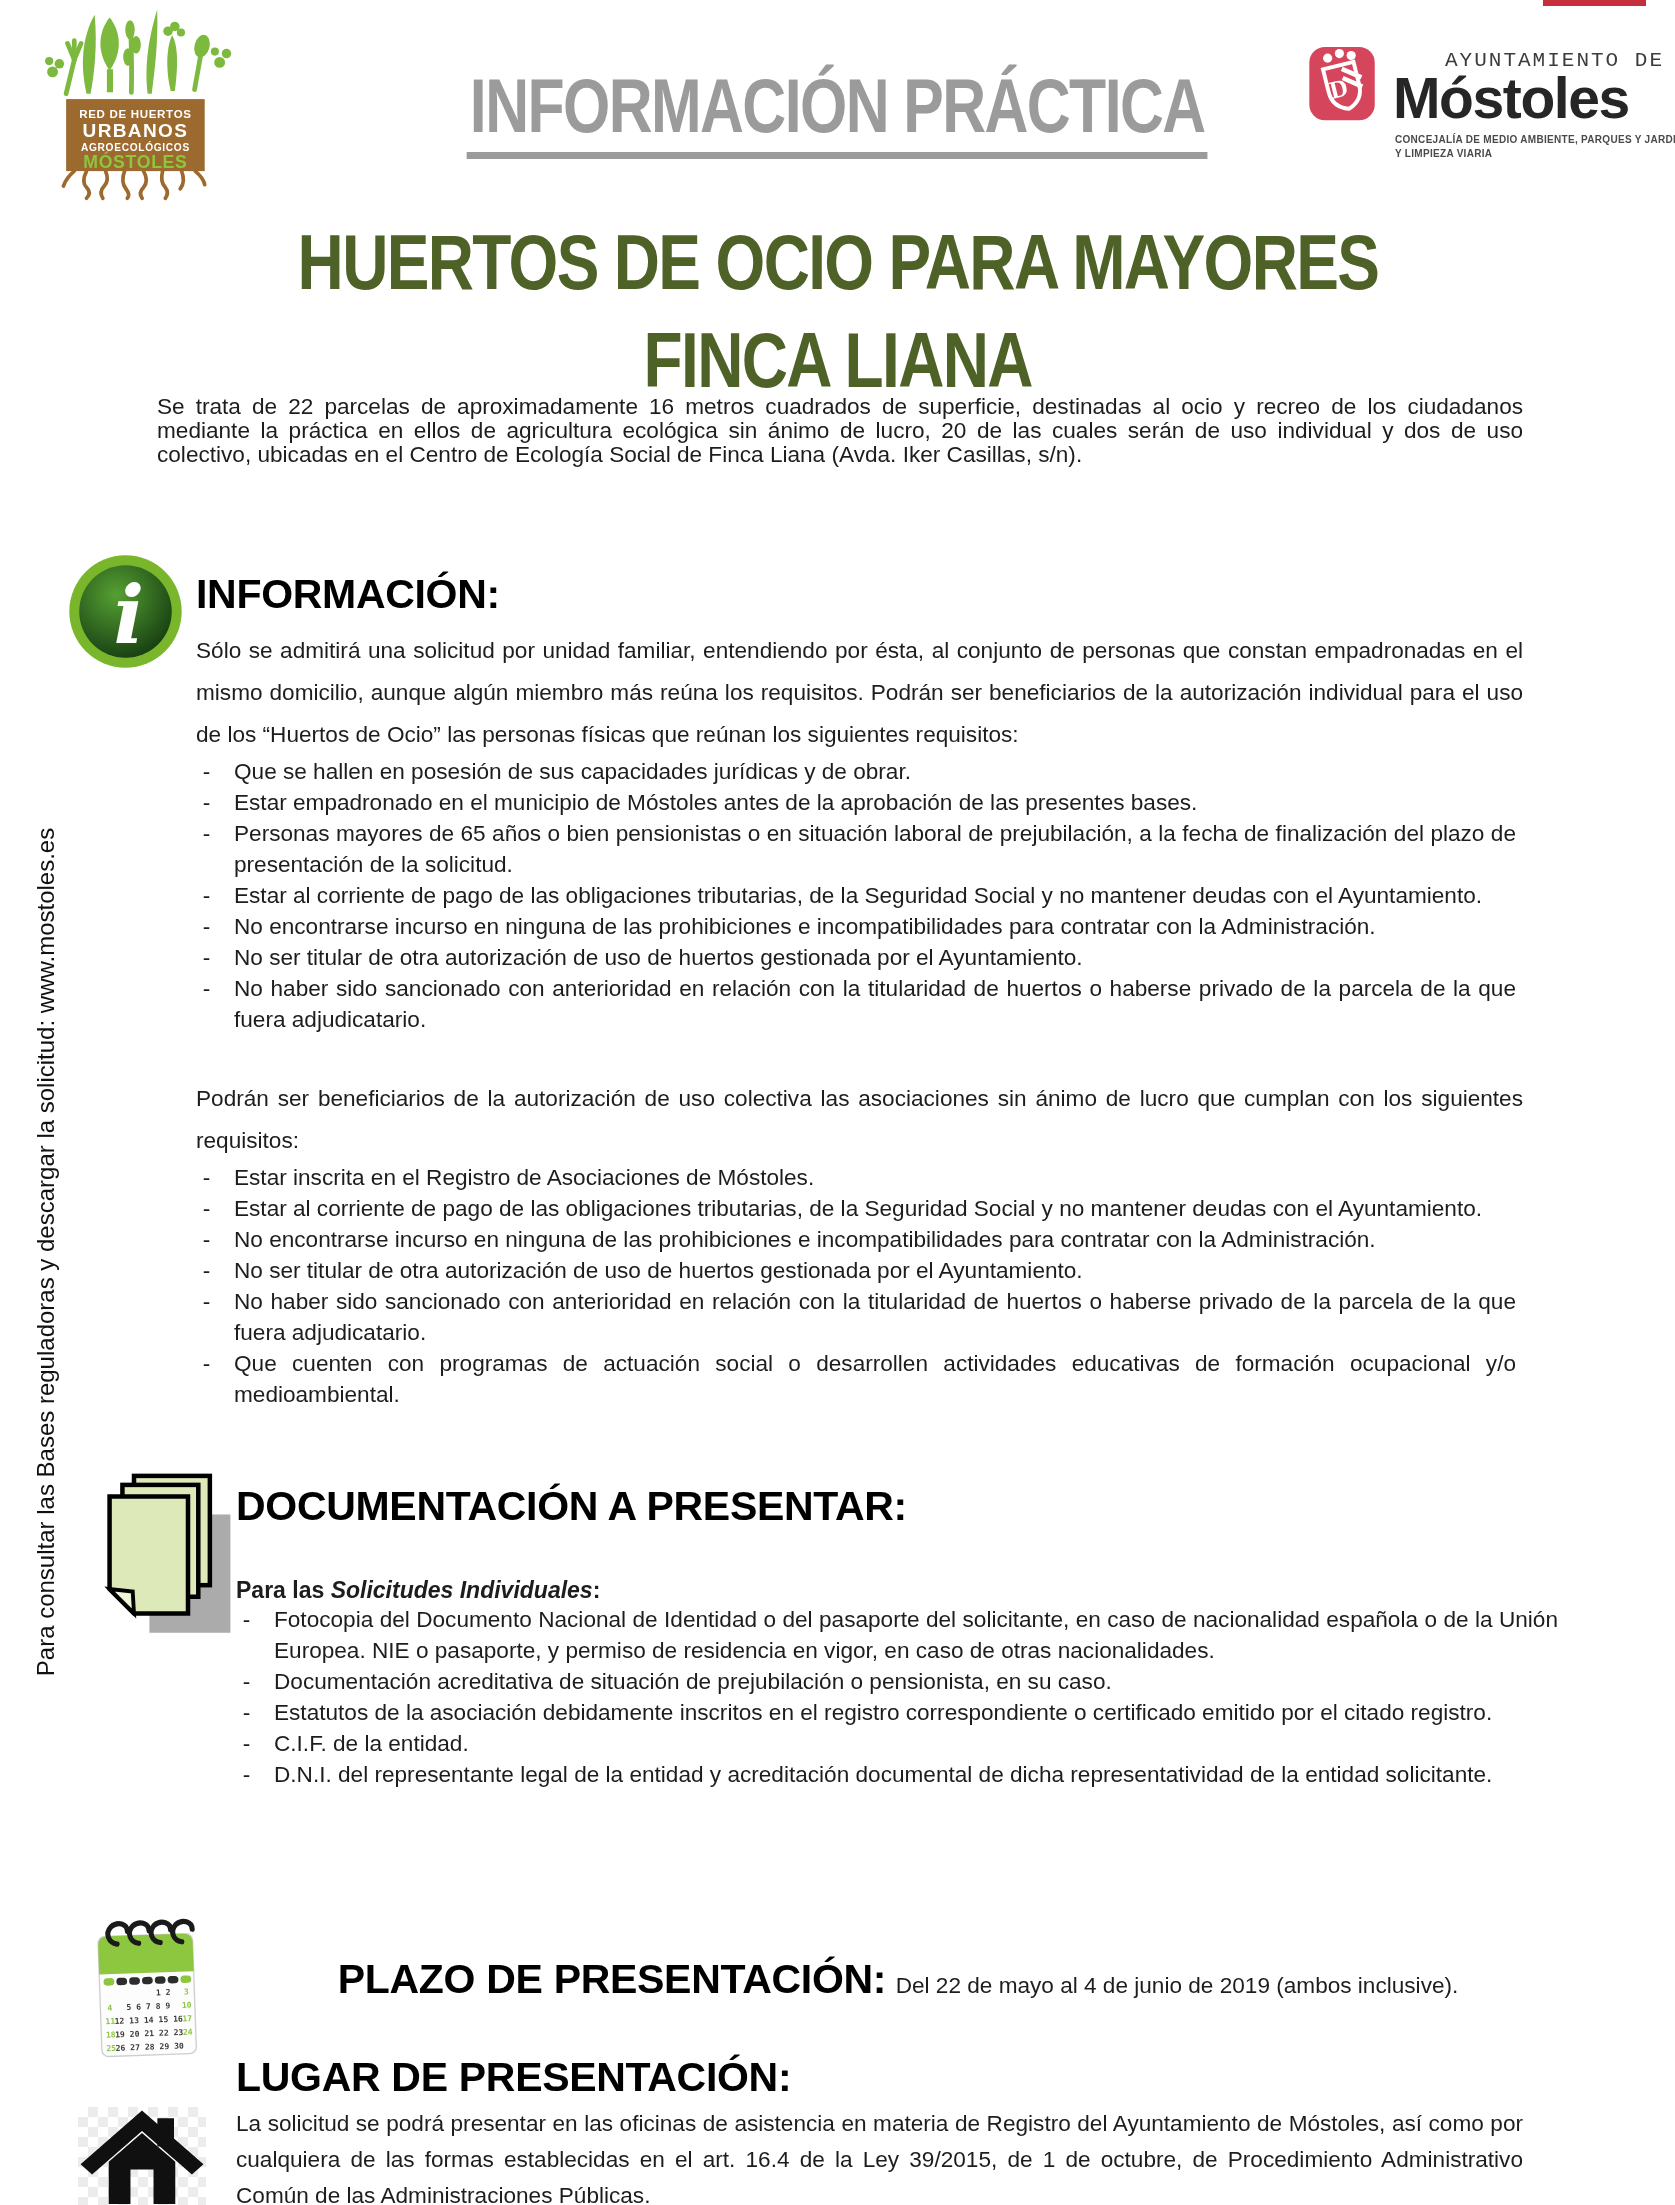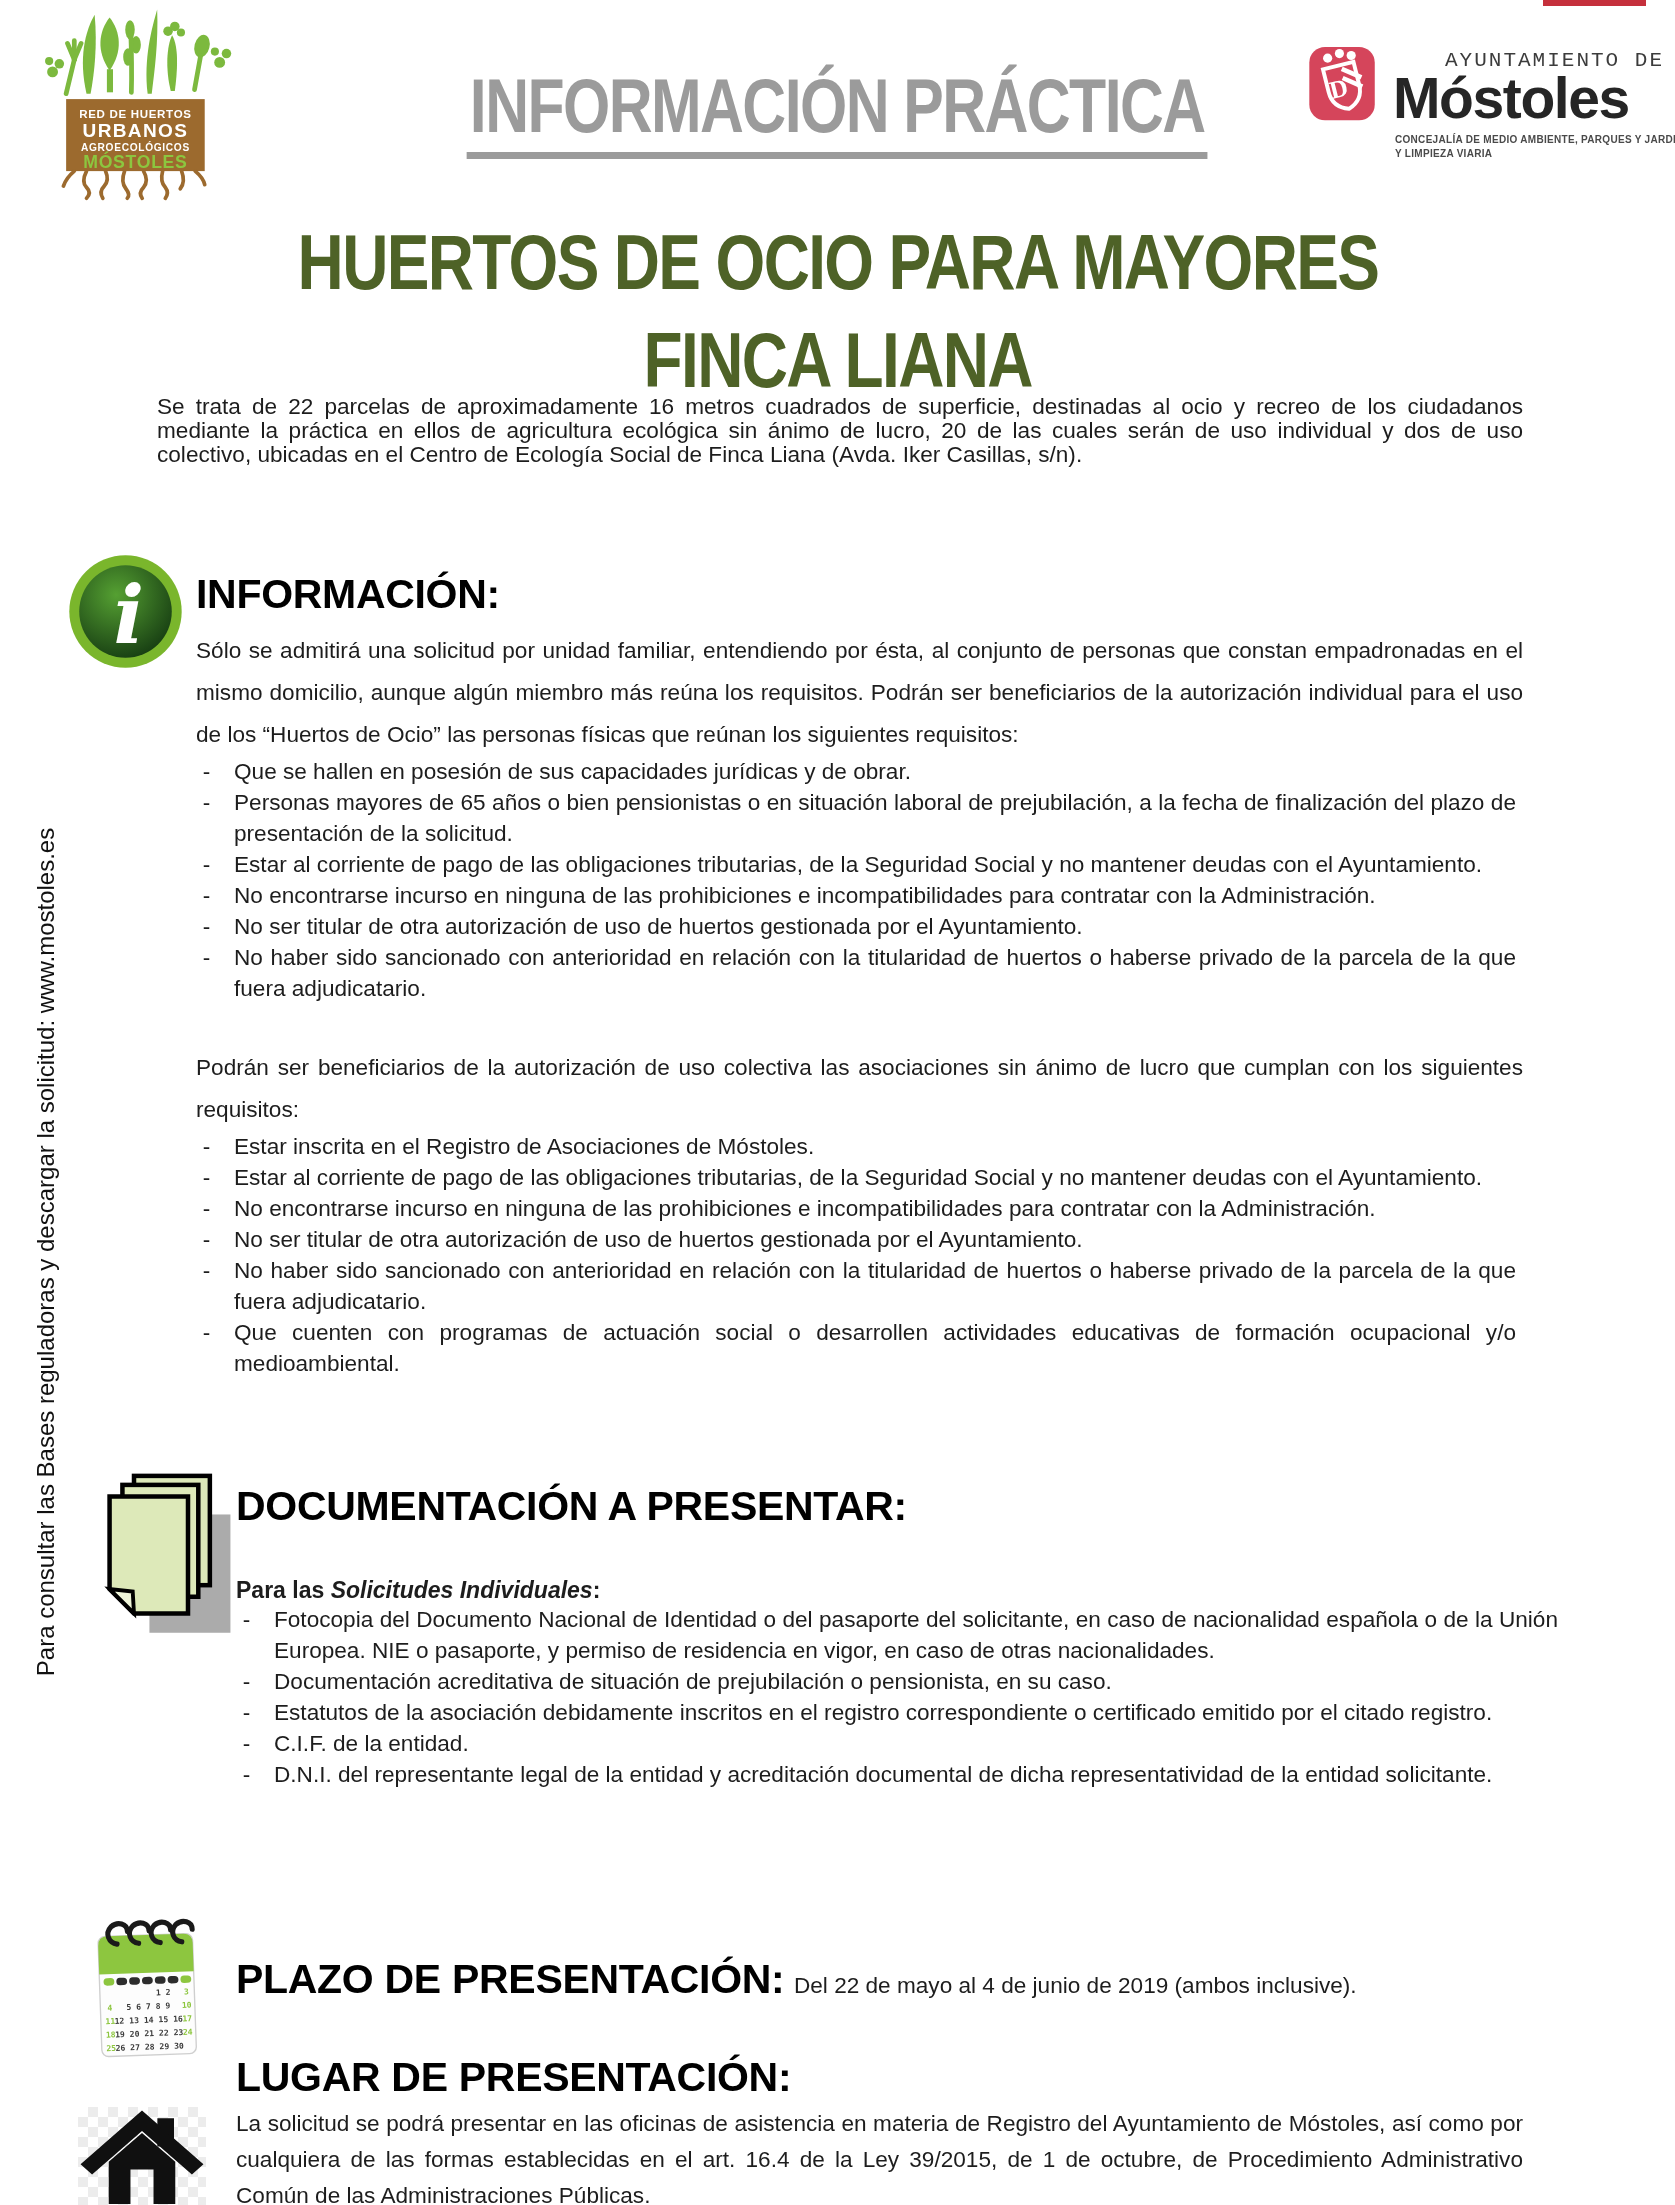--- a/index.html
+++ b/index.html
@@ -43,21 +43,21 @@
   .list1{margin-top:10.8px; width:1320px;}
   .par2{margin:43px 0 0 0; font-size:22.6px; line-height:42px; text-align:justify;}
   .list2{margin-top:30px; width:1320px;}
   .docs-sec{left:236px; top:1489px; width:1287px;}
   .sub-label{margin-top:54px; font-size:23px; font-weight:bold;}
   .sub-label .it{font-style:italic;}
   .docs-list{margin-top:27px; margin-left:-37px; width:1322px;}
   .docs-list li::before{left:3.4px;}
   .docs-list2{margin-top:27px; margin-left:-37px; width:1322px;}
   .sub-label2{margin-top:32px; font-size:23px; font-weight:bold;}
-  .plazo-row{left:236px; top:1962px; width:1324px; white-space:nowrap;}
+  .plazo-row{left:236px; top:1962px; width:1324px; white-space:nowrap;text-align:center;}
   .plazo-row .sec-h{display:inline; vertical-align:baseline;}
   .plazo-text{font-size:22.6px; margin-left:9.5px;}
   .lugar-h{left:236px; top:2060px;}
   .lugar-par{left:236px; top:2106px; width:1287px; font-size:22.6px; line-height:36px; text-align:justify;}
   
   .info-icon{left:66px; top:552px; width:119px; height:119px;}
   .docs-icon{left:98px; top:1471px; width:135px; height:166px;}
   .cal-icon{left:93px; top:1914px; width:108px; height:150px;}
   .house-icon{
     left:78px; top:2107px; width:128px; height:98px;
@@ -167,20 +167,21 @@
     <circle cx="90" cy="90" r="85" fill="#7ab62c"></circle>
     <circle cx="90" cy="90" r="70" fill="url(#ig)"></circle>
     <text x="95" y="138" text-anchor="middle" font-family="DejaVu Serif, Liberation Serif, serif" font-style="italic" font-weight="bold" font-size="122" fill="#ffffff">i</text>
   </svg>
 
   <div class="abs info-sec">
     <h2 class="sec-h">INFORMACIÓN:</h2>
     <p class="info-par">Sólo se admitirá una solicitud por unidad familiar, entendiendo por ésta, al conjunto de personas que constan empadronadas en el mismo domicilio, aunque algún miembro más reúna los requisitos. Podrán ser beneficiarios de la autorización individual para el uso de los “Huertos de Ocio” las personas físicas que reúnan los siguientes requisitos:</p>
     <ul class="dash list1">
       <li>Que se hallen en posesión de sus capacidades jurídicas y de obrar.</li>
+      <li>Estar empadronado en el municipio de Móstoles antes de la aprobación de las presentes bases.</li>
       <li>Personas mayores de 65 años o bien pensionistas o en situación laboral de prejubilación, a la fecha de finalización del plazo de presentación de la solicitud.</li>
       <li>Estar al corriente de pago de las obligaciones tributarias, de la Seguridad Social y no mantener deudas con el Ayuntamiento.</li>
       <li>No encontrarse incurso en ninguna de las prohibiciones e incompatibilidades para contratar con la Administración.</li>
       <li>No ser titular de otra autorización de uso de huertos gestionada por el Ayuntamiento.</li>
       <li>No haber sido sancionado con anterioridad en relación con la titularidad de huertos o haberse privado de la parcela de la que fuera adjudicatario.</li>
     </ul>
     <p class="par2">Podrán ser beneficiarios de la autorización de uso colectiva las asociaciones sin ánimo de lucro que cumplan con los siguientes requisitos:</p>
     <ul class="dash list2">
       <li>Estar inscrita en el Registro de Asociaciones de Móstoles.</li>
       <li>Estar al corriente de pago de las obligaciones tributarias, de la Seguridad Social y no mantener deudas con el Ayuntamiento.</li>

